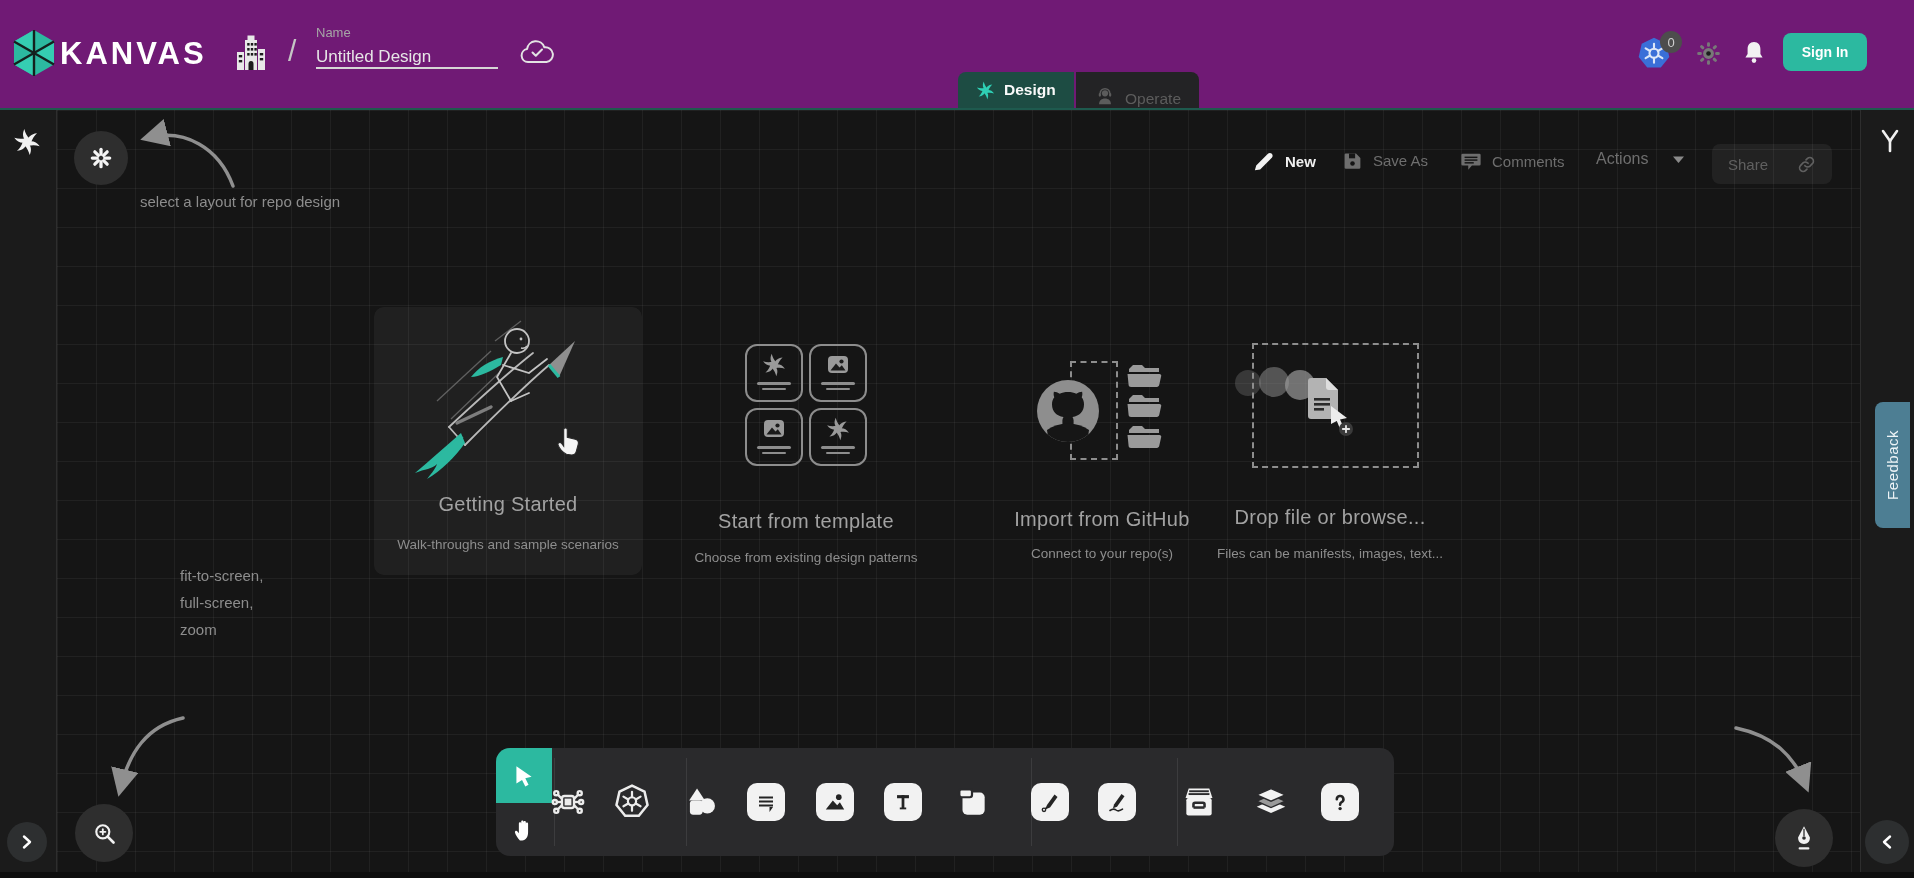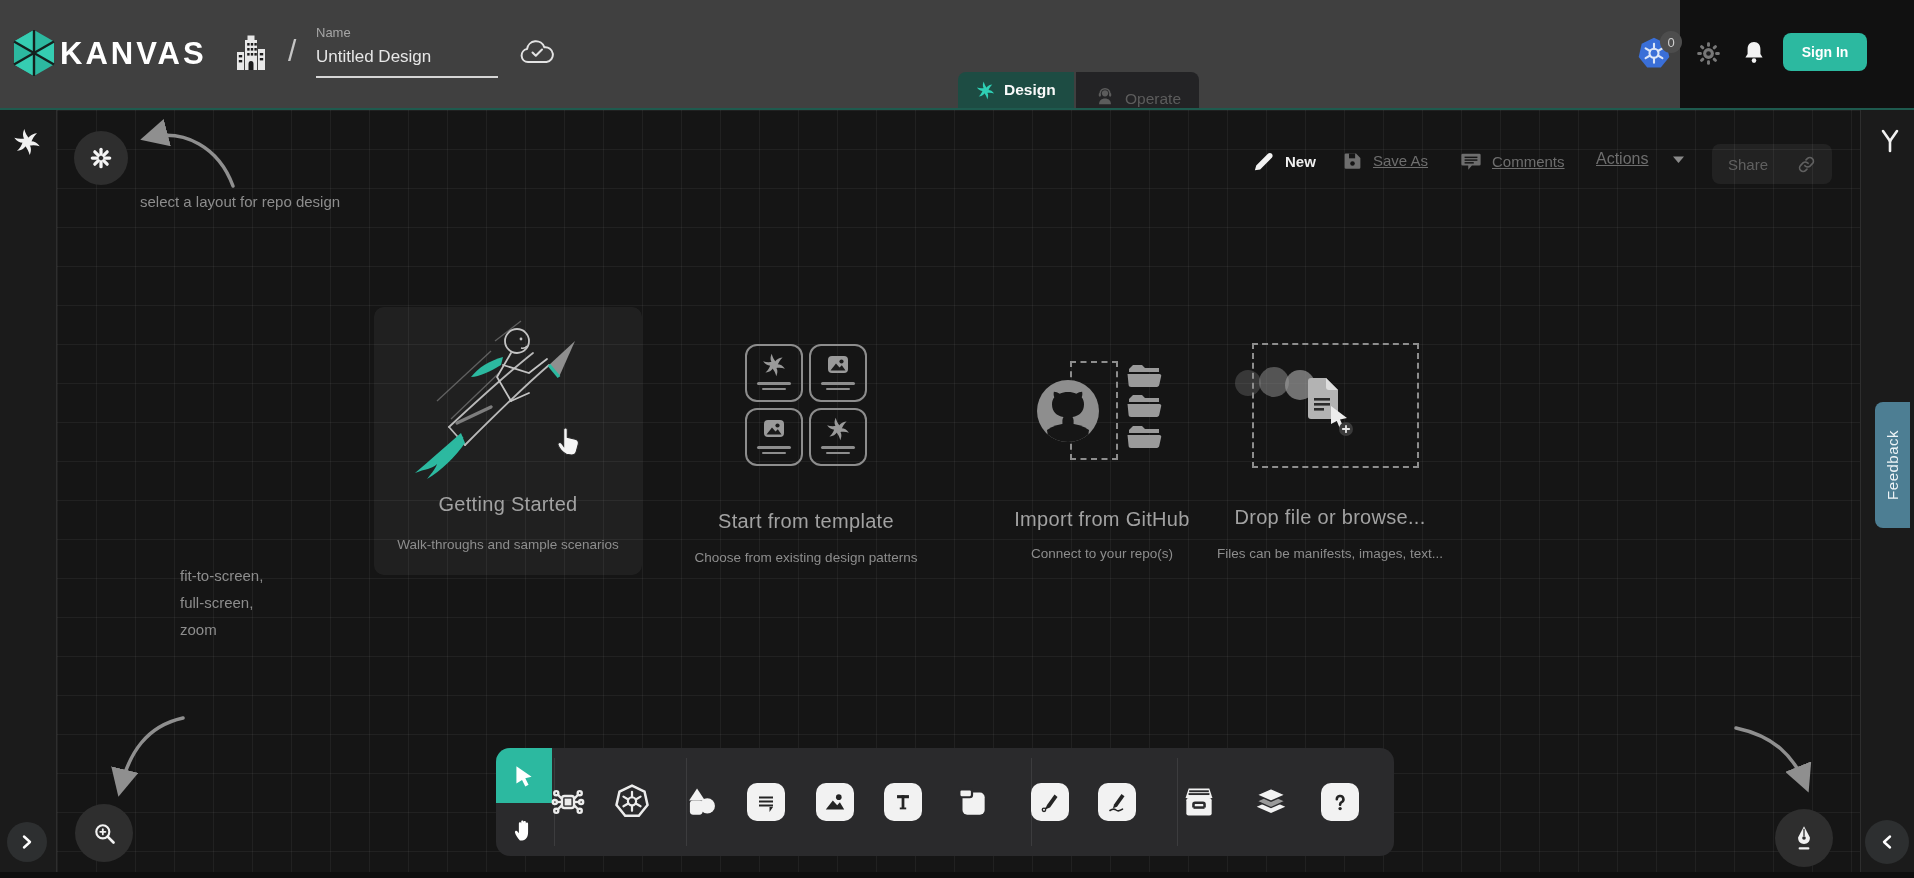--- a/index.html
+++ b/index.html
@@ -1,26 +1,26 @@
 <!DOCTYPE html>
 <html><head>
 <meta charset="utf-8">
 <style>
   * { margin:0; padding:0; box-sizing:border-box; }
   html,body { width:1914px; height:878px; overflow:hidden; background:#111; }
   body { font-family:"Liberation Sans", sans-serif; position:relative; }
   .abs { position:absolute; }
 
   
-  .header { position:absolute; left:0; top:0; width:1680px; height:108px; background:#404040; }
+  .header { position:absolute; left:0; top:0; width:1914px; height:108px; background:#701a75; }
   .logo-text { position:absolute; left:60px; top:36px; font-size:31px; font-weight:bold; color:#fff; letter-spacing:3px; }
   .slash { position:absolute; left:288px; top:34px; font-size:30px; color:#c5c5c5; font-weight:300; }
   .name-group { position:absolute; left:316px; top:25px; width:182px; }
   .name-label { font-size:13px; color:#a6a6a6; }
-  .name-value { font-size:17px; color:#e6e6e6; margin-top:7px; padding-bottom:9px; border-bottom:2px solid #d6d6d6; cursor:text; }
+  .name-value { font-size:17px; color:#e6e6e6; margin-top:7px; border-bottom:2px solid #d6d6d6; cursor:text; }
 
   
   .tab { position:absolute; top:72px; height:36px; display:flex; align-items:center; gap:9px; padding:0 18px; font-size:15.5px; }
   .tab-design { left:958px; background:#1d4c43; border-radius:8px 0 0 0; color:#fafafa; font-weight:600;justify-content:center; }
   .tab-operate { left:1076px; background:#232325; border-radius:0 8px 0 0; color:#5c5c5c;align-items:flex-end; }
 
   .signin-btn { position:absolute; left:1783px; top:33px; width:84px; height:38px; background:#2cb9a0; border:none; border-radius:8px; color:#fff; font-size:14px; font-weight:bold; cursor:pointer; font-family:"Liberation Sans",sans-serif; }
   .badge { position:absolute; left:1660px; top:31px; width:22px; height:22px; border-radius:50%; background:#4d4d4d; color:#cfcfcf; font-size:13px; display:flex; align-items:center; justify-content:center; }
 
   
@@ -33,21 +33,21 @@
     background-size:39px 39px; }
   .bottom-edge { position:absolute; left:0; bottom:0; width:100%; height:6px; background:#0e0e0e; }
   .side-strip { position:absolute; top:2px; height:768px; width:57px; background:#1b1b1b; }
   .strip-left { left:0; border-right:1px solid #2e2e2e; }
   .strip-right { left:1860px; width:54px; border-left:1px solid #2e2e2e; }
 
   .circle-btn { position:absolute; border-radius:50%; background:#2d2f30; display:flex; align-items:center; justify-content:center; cursor:pointer; }
 
   
   .row-item { position:absolute; top:42px; display:flex; align-items:center; gap:10px; font-size:15px; cursor:pointer; }
-  .dim { color:#6e6e6e;text-decoration:underline; }
+  .dim { color:#6e6e6e; }
   .share-pill { position:absolute; left:1712px; top:36px; width:120px; height:40px; background:rgba(255,255,255,0.06); border-radius:8px; display:flex; align-items:center; justify-content:space-between; padding:0 16px; cursor:pointer; }
 
   .hint-text { color:#8d8d8d; font-size:15px; line-height:27px; }
 
   
   .card { position:absolute; width:268px; text-align:center; cursor:pointer; }
   .card-title { position:absolute; width:100%; font-size:20px; color:#a2a2a2; letter-spacing:.3px; }
   .card-sub { position:absolute; width:100%; font-size:13.5px; color:#8d8d8d; }
   .card-hl { background:rgba(255,255,255,0.05); border-radius:10px; }
 

